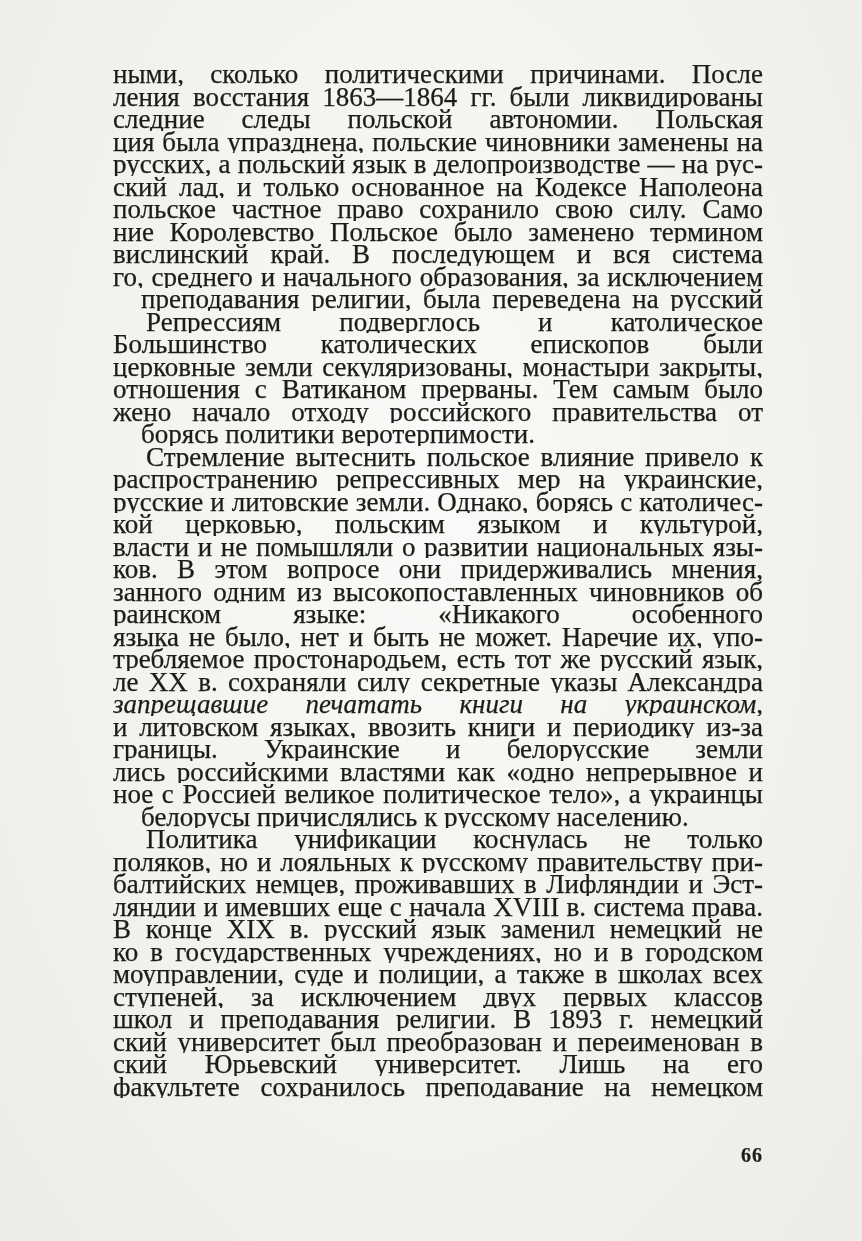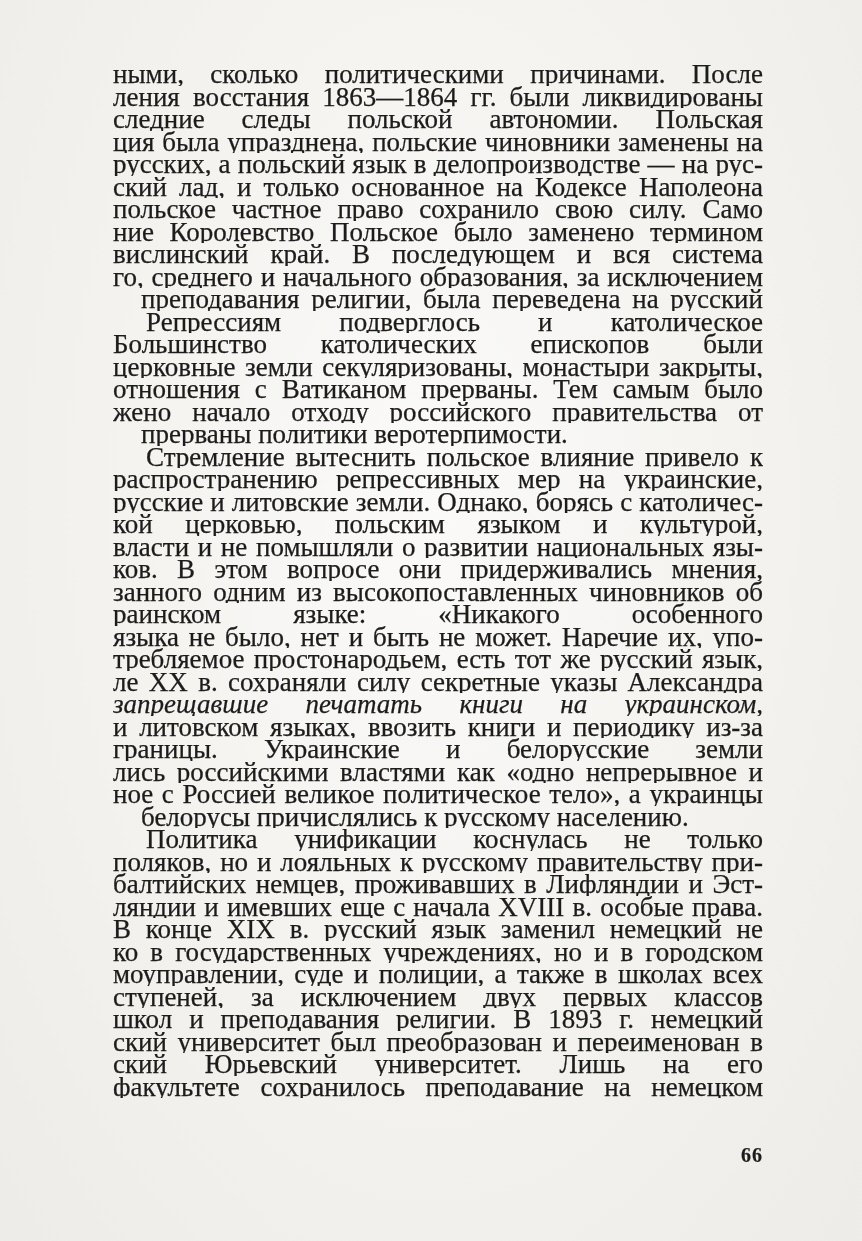--- a/index.html
+++ b/index.html
@@ -67,42 +67,42 @@
     <div class="line">польское частное право сохранило свою силу. Само назва-</div>
     <div class="line">ние Королевство Польское было заменено термином При-</div>
     <div class="line">вислинский край. В последующем и вся система высше-</div>
     <div class="line">го, среднего и начального образования, за исключением</div>
     <div class="line last">преподавания религии, была переведена на русский язык.</div>
     <div class="line indent">Репрессиям подверглось и католическое духовенство.</div>
     <div class="line">Большинство католических епископов были низложены,</div>
     <div class="line">церковные земли секуляризованы, монастыри закрыты,</div>
     <div class="line">отношения с Ватиканом прерваны. Тем самым было поло-</div>
     <div class="line">жено начало отходу российского правительства от тради-</div>
-    <div class="line last">прерваны политики веротерпимости.</div>
+    <div class="line last">борясь политики веротерпимости.</div>
     <div class="line indent">Стремление вытеснить польское влияние привело к</div>
     <div class="line">распространению репрессивных мер на украинские, бело-</div>
     <div class="line">русские и литовские земли. Однако, борясь с католичес-</div>
     <div class="line">кой церковью, польским языком и культурой, российские</div>
     <div class="line">власти и не помышляли о развитии национальных язы-</div>
     <div class="line">ков. В этом вопросе они придерживались мнения, выска-</div>
     <div class="line">занного одним из высокопоставленных чиновников об ук-</div>
     <div class="line">раинском языке: «Никакого особенного малороссийского</div>
     <div class="line">языка не было, нет и быть не может. Наречие их, упо-</div>
     <div class="line">требляемое простонародьем, есть тот же русский язык,</div>
     <div class="line">ле XX в. сохраняли силу секретные указы Александра II,</div>
     <div class="line italic">запрещавшие печатать книги на украинском, белорусском</div>
     <div class="line">и литовском языках, ввозить книги и периодику из-за</div>
     <div class="line">границы. Украинские и белорусские земли рассматрива-</div>
     <div class="line">лись российскими властями как «одно непрерывное и еди-</div>
     <div class="line">ное с Россией великое политическое тело», а украинцы и</div>
     <div class="line last">белорусы причислялись к русскому населению.</div>
     <div class="line indent">Политика унификации коснулась не только мятежных</div>
     <div class="line">поляков, но и лояльных к русскому правительству при-</div>
     <div class="line">балтийских немцев, проживавших в Лифляндии и Эст-</div>
-    <div class="line">ляндии и имевших еще с начала XVIII в. особые права.</div>
+    <div class="line">ляндии и имевших еще с начала XVIII в. система права.</div>
     <div class="line">В конце XIX в. русский язык заменил немецкий не толь-</div>
     <div class="line">ко в государственных учреждениях, но и в городском са-</div>
     <div class="line">моуправлении, суде и полиции, а также в школах всех</div>
     <div class="line">ступеней, за исключением двух первых классов сельских</div>
     <div class="line">школ и преподавания религии. В 1893 г. немецкий Дерпт-</div>
     <div class="line">ский университет был преобразован и переименован в рус-</div>
     <div class="line">ский Юрьевский университет. Лишь на его теологическом</div>
     <div class="line">факультете сохранилось преподавание на немецком язы-</div>
   </div>
 

